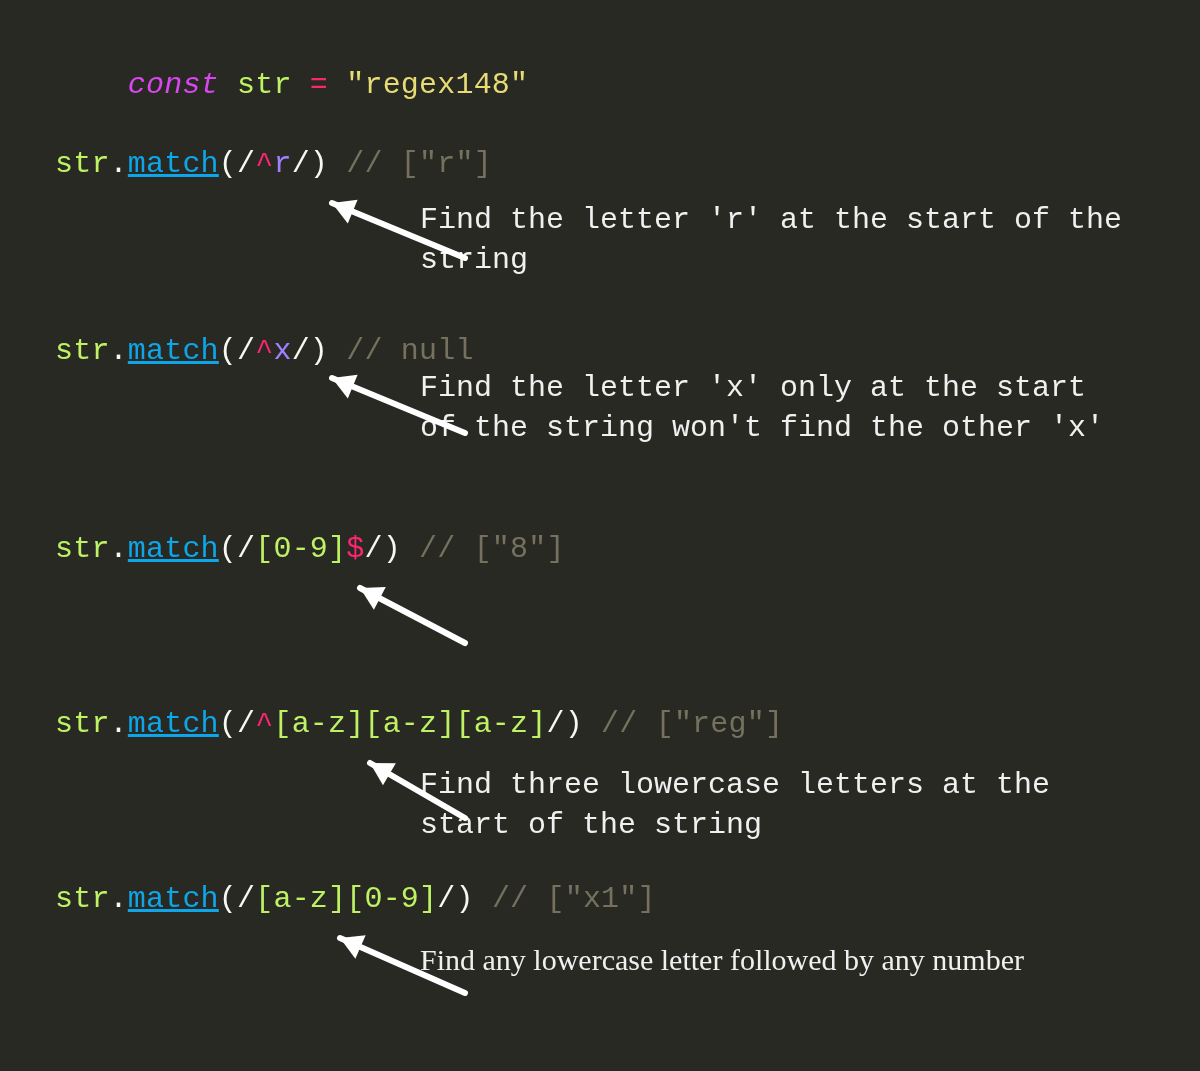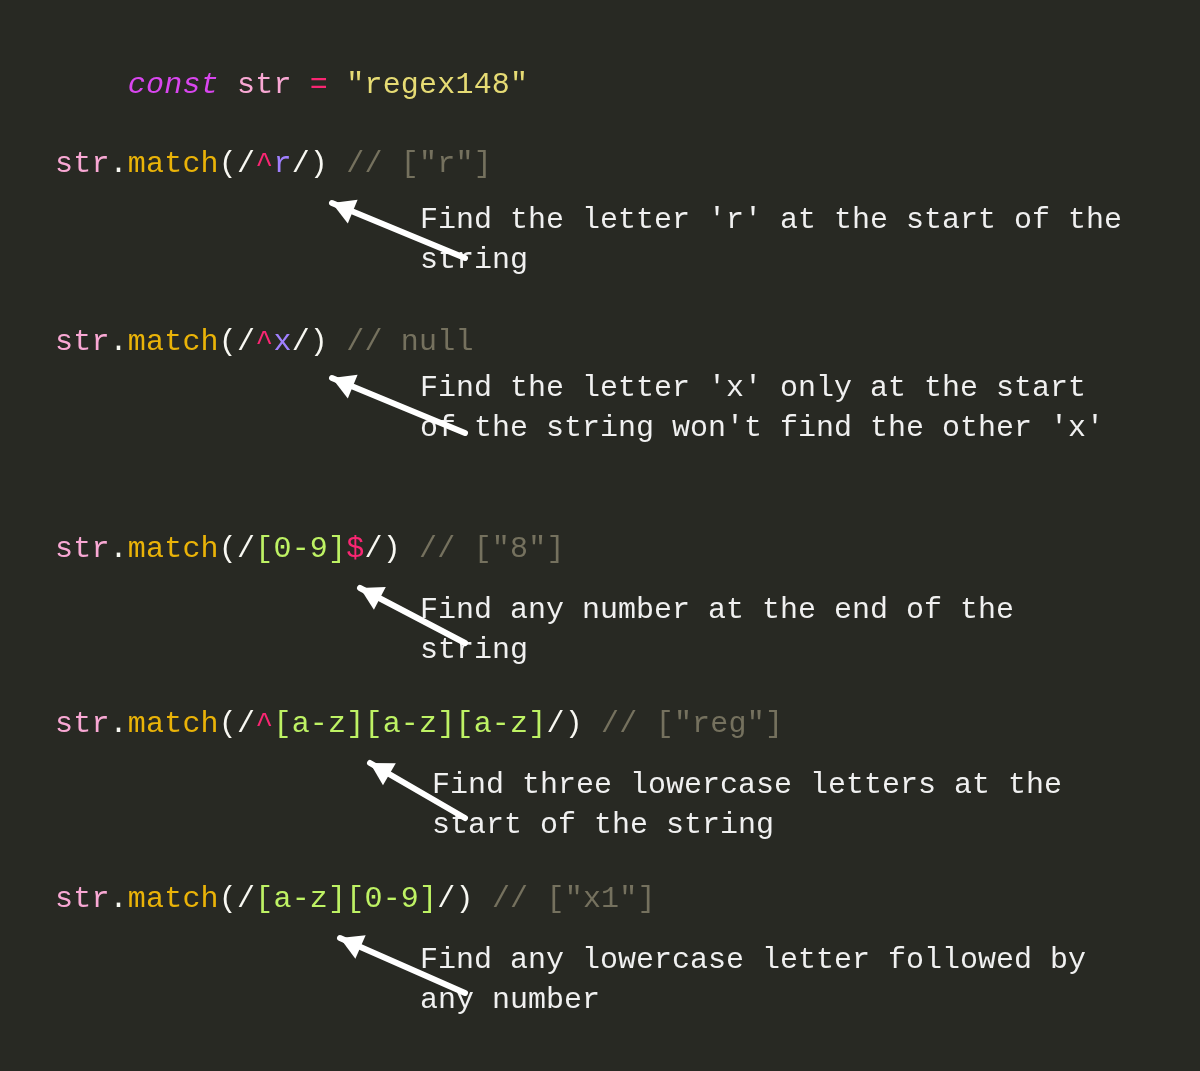--- a/index.html
+++ b/index.html
@@ -16,23 +16,23 @@
   .canvas {
     position: relative;
     width: 1200px;
     height: 1071px;
     padding: 25px 0 0 55px;
     box-sizing: border-box;
   }
 
   
   .kw-const   { color: #d946ef; font-style: italic; }
-  .ident     { color: #f9a8d4; }
+  .ident     { color: #bef264; }
   .op        { color: #f92672; }
-  .fn        { color: #eab308; }
+  .fn        { color: #0ea5e9; text-decoration: underline; }
   .paren     { color: #f8f8f2; }
   .slash     { color: #f8f8f2; }
   .anchor    { color: #f92672; }
   .lit       { color: #a080ff; }
   .class     { color: #bef264; }
   .str       { color: #e6db74; }
   .comment   { color: #75715e; }
   .punct     { color: #f8f8f2; }
 
   .code-line {
@@ -47,30 +47,30 @@
     font-family: Consolas, Menlo, Monaco, "Courier New", monospace;
     font-size: 30px;
     line-height: 40px;
     white-space: pre-wrap;
     max-width: 720px;
   }
 
   
   #decl    { position:absolute; top: 28px;  left: 55px; }
   #line1   { position:absolute; top: 145px; left: 55px; }
-  #line2   { position:absolute; top: 323px; left: 55px; }
+  #line2   { position:absolute; top: 332px; left: 55px; }
   #line3   { position:absolute; top: 530px; left: 55px; }
   #line4   { position:absolute; top: 705px; left: 55px; }
   #line5   { position:absolute; top: 880px; left: 55px; }
 
   #ann1 { top: 200px; left: 420px; }
   #ann2 { top: 368px; left: 420px; }
   #ann3 { top: 590px; left: 420px; }
-  #ann4 { top: 765px; left: 432px; font-family: Liberation Mono, monospace; }
-  #ann5 { top: 940px; left: 420px; }
+  #ann4 { top: 765px; left: 420px; font-family: Liberation Mono, monospace; }
+  #ann5 { top: 940px; left: 420px; font-family: Liberation Serif, serif; }
 
   svg.arrow {
     position: absolute;
     pointer-events: none;
   }
 </style>
 </head>
 <body>
 
 <div class="canvas">
@@ -80,21 +80,20 @@
   </div>
 
   <div id="line1" class="code-line"><span class="ident">str</span><span class="punct">.</span><span class="fn">match</span><span class="paren">(</span><span class="slash">/</span><span class="anchor">^</span><span class="lit">r</span><span class="slash">/</span><span class="paren">)</span><span> </span><span class="comment">// ["r"]</span></div>
   <div id="line2" class="code-line"><span class="ident">str</span><span class="punct">.</span><span class="fn">match</span><span class="paren">(</span><span class="slash">/</span><span class="anchor">^</span><span class="lit">x</span><span class="slash">/</span><span class="paren">)</span><span> </span><span class="comment">// null</span></div>
   <div id="line3" class="code-line"><span class="ident">str</span><span class="punct">.</span><span class="fn">match</span><span class="paren">(</span><span class="slash">/</span><span class="class">[0-9]</span><span class="anchor">$</span><span class="slash">/</span><span class="paren">)</span><span> </span><span class="comment">// ["8"]</span></div>
   <div id="line4" class="code-line"><span class="ident">str</span><span class="punct">.</span><span class="fn">match</span><span class="paren">(</span><span class="slash">/</span><span class="anchor">^</span><span class="class">[a-z]</span><span class="class">[a-z]</span><span class="class">[a-z]</span><span class="slash">/</span><span class="paren">)</span><span> </span><span class="comment">// ["reg"]</span></div>
   <div id="line5" class="code-line"><span class="ident">str</span><span class="punct">.</span><span class="fn">match</span><span class="paren">(</span><span class="slash">/</span><span class="class">[a-z]</span><span class="class">[0-9]</span><span class="slash">/</span><span class="paren">)</span><span> </span><span class="comment">// ["x1"]</span></div>
 
   <div id="ann1" class="annotation">Find the letter 'r' at the start of the string</div>
   <div id="ann2" class="annotation">Find the letter 'x' only at the start of the string won't find the other 'x'</div>
-  <div id="ann3" class="annotation">Find any number at the end of the string</div>
   <div id="ann4" class="annotation">Find three lowercase letters at the start of the string</div>
   <div id="ann5" class="annotation">Find any lowercase letter followed by any number</div>
 
   <svg id="arrows" class="arrow" width="1200" height="1071">
       <line x1="410" y1="233" x2="277" y2="178" stroke="#ffffff" stroke-width="6" stroke-linecap="round"></line>
       <polygon points="277,178 302.59135704249826,174.73159905712663 292.8083882338977,198.3885963579243" fill="#ffffff"></polygon>
       <line x1="410" y1="408" x2="277" y2="353" stroke="#ffffff" stroke-width="6" stroke-linecap="round"></line>
       <polygon points="277,353 302.59135704249826,349.73159905712663 292.8083882338977,373.3885963579243" fill="#ffffff"></polygon>
       <line x1="410" y1="618" x2="305" y2="563" stroke="#ffffff" stroke-width="6" stroke-linecap="round"></line>
       <polygon points="305,563 330.7819159220586,562.0551130290345 318.90333685849237,584.7324003322066" fill="#ffffff"></polygon>

